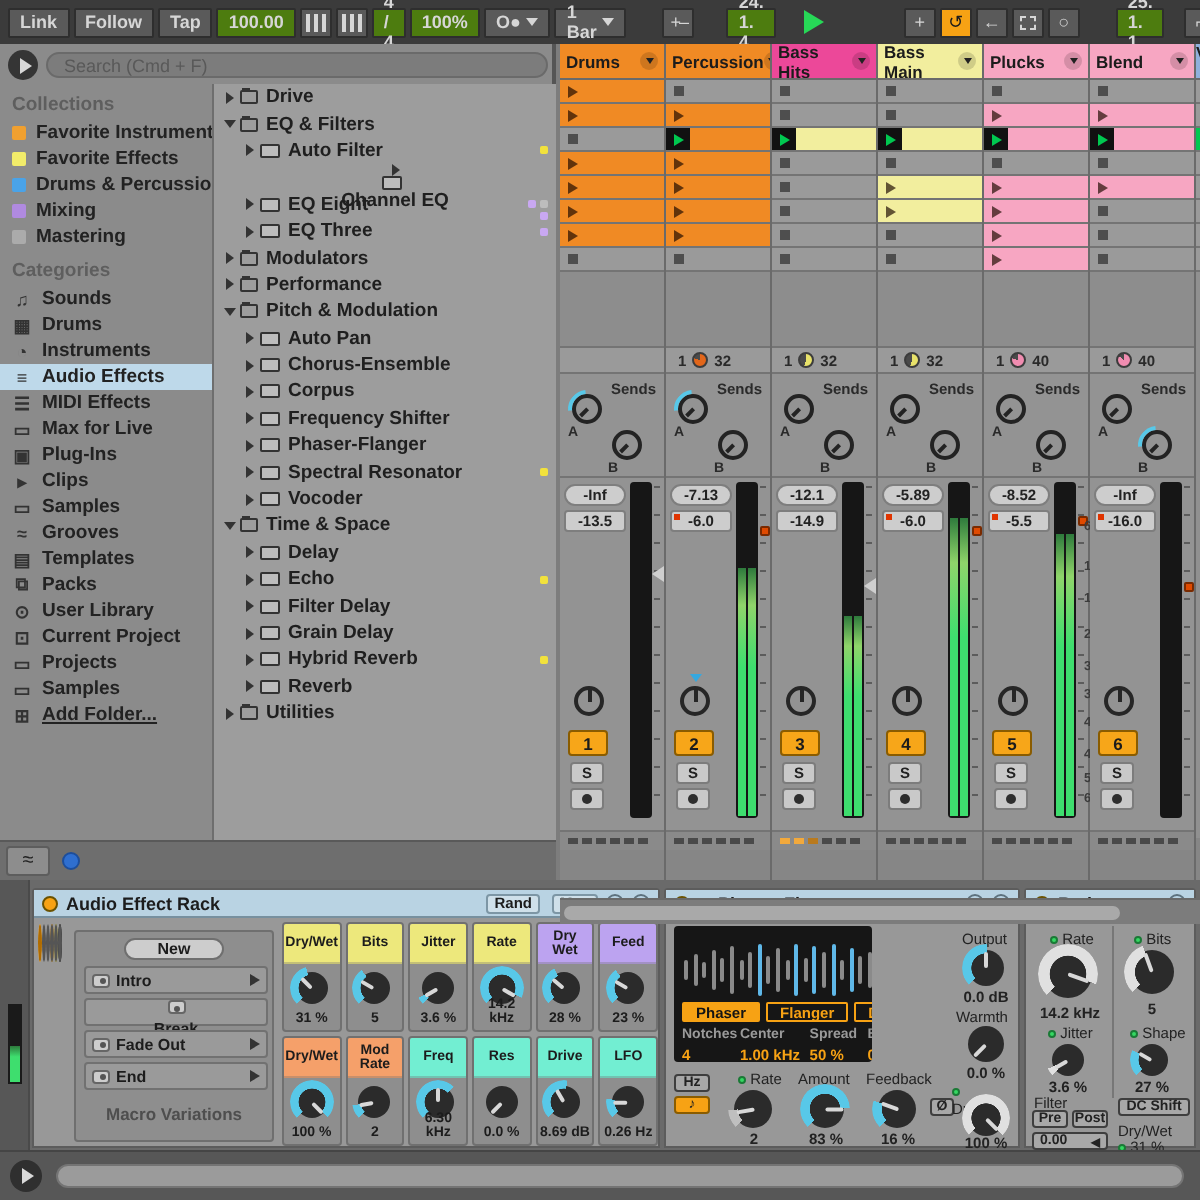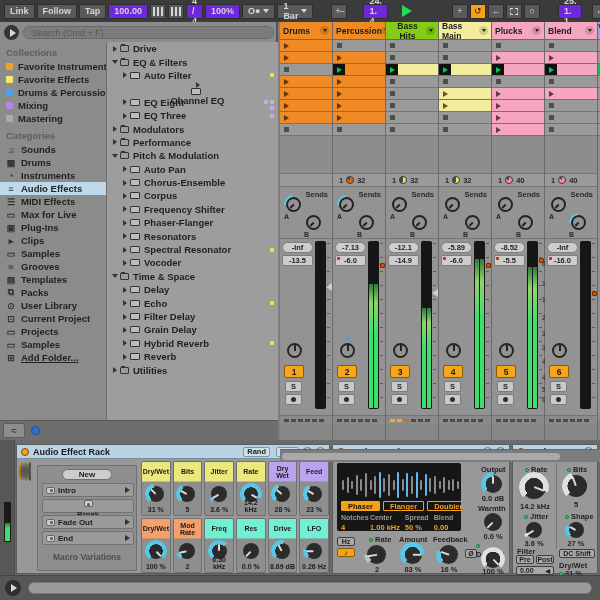--- a/index.html
+++ b/index.html
@@ -1,21 +1,21 @@
 <!DOCTYPE html>
 <html><head>
 <meta charset="utf-8">
 <style>
 *{box-sizing:border-box;margin:0;padding:0}
 html,body{width:600px;height:600px;overflow:hidden}
 #app{position:relative;width:600px;height:600px;background:#7d7d7d;font-family:"Liberation Sans",sans-serif;color:#1c1c1c;-webkit-font-smoothing:antialiased}
 
 #topbar{position:absolute;left:0;top:0;width:600px;height:22px;background:#3b3b3b;display:flex;align-items:center;gap:2px;padding:0 4px}
 .tb-btn,.tb-box{height:15px;background:#5a5a5a;color:#d6d6d6;font-size:9px;font-weight:bold;display:flex;align-items:center;justify-content:center;padding:0 5px;border-radius:1px;border:1px solid #2e2e2e}
-.tb-box{background:#6d28d9}
+.tb-box{background:#4d7c0f}
 .tb-ico{height:15px;min-width:16px;background:#5a5a5a;border:1px solid #2e2e2e;border-radius:1px;display:flex;align-items:center;justify-content:center;color:#d6d6d6;font-size:9px}
 .tb-ico.on{background:#F7A214;color:#1c1c1c}
 .bars{width:10px;height:9px;background:repeating-linear-gradient(90deg,#d6d6d6 0 2px,transparent 2px 4px)}
 .caret{width:0;height:0;border-left:3px solid transparent;border-right:3px solid transparent;border-top:4px solid #d6d6d6;margin-left:3px}
 .play-tri{width:0;height:0;border-top:6px solid transparent;border-bottom:6px solid transparent;border-left:10px solid #27d857}
 .stop-sq{width:10px;height:10px;background:#151515}
 .rec-ci{width:10px;height:10px;border-radius:50%;background:#151515}
 .sp{flex:0 0 auto}
 
 #browser{position:absolute;left:0;top:22px;width:278px;height:418px;background:#8b8b8b;border-right:2px solid #555}
@@ -121,32 +121,32 @@
 .cam::after{content:"";position:absolute;left:2.5px;top:1.5px;width:3px;height:3px;border-radius:50%;background:#555}
 .vtri{margin-left:auto;width:0;height:0;border-top:3px solid transparent;border-bottom:3px solid transparent;border-left:5px solid #333}
 #varcap{position:absolute;left:0;bottom:8px;width:100%;text-align:center;font-size:8.5px;font-weight:bold;color:#4e4e4e}
 #macros{position:absolute;left:124px;top:16px;width:188px;height:112px;display:grid;grid-template-columns:repeat(6,1fr);grid-template-rows:1fr 1fr;gap:2px}
 .mcell{background:#8e8e8e;border:1px solid #707070;border-radius:2px;position:relative;overflow:hidden}
 .mhd{height:20px;display:flex;align-items:center;justify-content:center;text-align:center;font-size:7px;font-weight:bold;line-height:7px;border-bottom:1px solid #70707055;padding:0 1px}
 .mknob{position:absolute;left:calc(50% - 8px);top:24px;width:16px;height:16px}
 .mval{position:absolute;left:0;bottom:2px;width:100%;text-align:center;font-size:7px;font-weight:bold}
 
 #phaser{left:332px;width:178px}
-#pfdisp{position:absolute;left:4px;top:18px;width:124px;height:68px;background:#161616;border-radius:2px;overflow:hidden}
+#pfdisp{position:absolute;left:4px;top:18px;width:99px;height:68px;background:#161616;border-radius:2px;overflow:hidden}
 .pline{position:absolute;top:8px;width:2px;border-radius:1px}
 .mtabs{position:absolute;left:4px;top:38px;display:flex;gap:3px}
 .mtab{height:10px;padding:0 6px;font-size:7.5px;font-weight:bold;display:flex;align-items:center;border:1px solid #F7A214;color:#F7A214;border-radius:1px}
 .mtab.on{background:#F7A214;color:#141414}
 .pprow{position:absolute;left:4px;top:51px;width:116px;display:flex}
 .pp-col{display:flex;flex-direction:column;gap:2px}
 .pp-l{font-size:7px;color:#9a9a9a;font-weight:bold}
 .pp-v{font-size:7.5px;color:#F7A214;font-weight:bold}
 .smbtn{position:absolute;width:18px;height:9px;border:1px solid #3e3e3e;border-radius:2px;font-size:7px;font-weight:bold;display:flex;align-items:center;justify-content:center;color:#222;background:#a8a8a8}
 .smbtn.on{background:#F7A214;border-color:#8a5c00}
-.pklabel{position:absolute;font-size:7.5px;font-weight:bold;color:#222}
+.pklabel{position:absolute;font-size:7.5px;font-weight:normal;color:#222}
 .pkval{position:absolute;font-size:7.5px;font-weight:bold;color:#222;text-align:center}
 
 #redux{left:512px;width:86px}
 #redux .divline{position:absolute;left:43px;top:18px;width:1px;height:86px;background:#777}
 </style>
 </head>
 <body>
 
 <div id="app">
 
@@ -404,27 +404,20 @@
               <span class="arr-r"></span>
             </span>
             <span class="ico-device"></span>
             <span>Phaser-Flanger</span>
           </div>
           <div class="tree-row" style="padding-left: 14px;">
             <span class="tr-arrow">
               <span class="arr-r"></span>
             </span>
             <span class="ico-device"></span>
-            <span>Resonators</span>
-          </div>
-          <div class="tree-row" style="padding-left: 14px;">
-            <span class="tr-arrow">
-              <span class="arr-r"></span>
-            </span>
-            <span class="ico-device"></span>
             <span>Spectral Resonator</span>
             <span class="tr-dots">
               <span class="tr-dot" style="background: rgb(242, 226, 60);"></span>
             </span>
           </div>
           <div class="tree-row" style="padding-left: 14px;">
             <span class="tr-arrow">
               <span class="arr-r"></span>
             </span>
             <span class="ico-device"></span>
@@ -643,21 +636,21 @@
         <div class="dash-row">
           <span class="dash" style="background: rgb(74, 74, 74);"></span>
           <span class="dash" style="background: rgb(74, 74, 74);"></span>
           <span class="dash" style="background: rgb(74, 74, 74);"></span>
           <span class="dash" style="background: rgb(74, 74, 74);"></span>
           <span class="dash" style="background: rgb(74, 74, 74);"></span>
           <span class="dash" style="background: rgb(74, 74, 74);"></span>
         </div>
       </div>
       <div class="track">
-        <div class="t-hd" style="background: #84cc16; text-align: center;">
+        <div class="t-hd" style="background: #ec4899;">
           <span>Bass Hits</span>
           <span class="t-dd"></span>
         </div>
         <div class="cell" style="background: rgb(154, 154, 154);">
           <span class="sq"></span>
         </div>
         <div class="cell" style="background: rgb(154, 154, 154);">
           <span class="sq"></span>
         </div>
         <div class="cell" style="background: rgb(242, 238, 158);">

